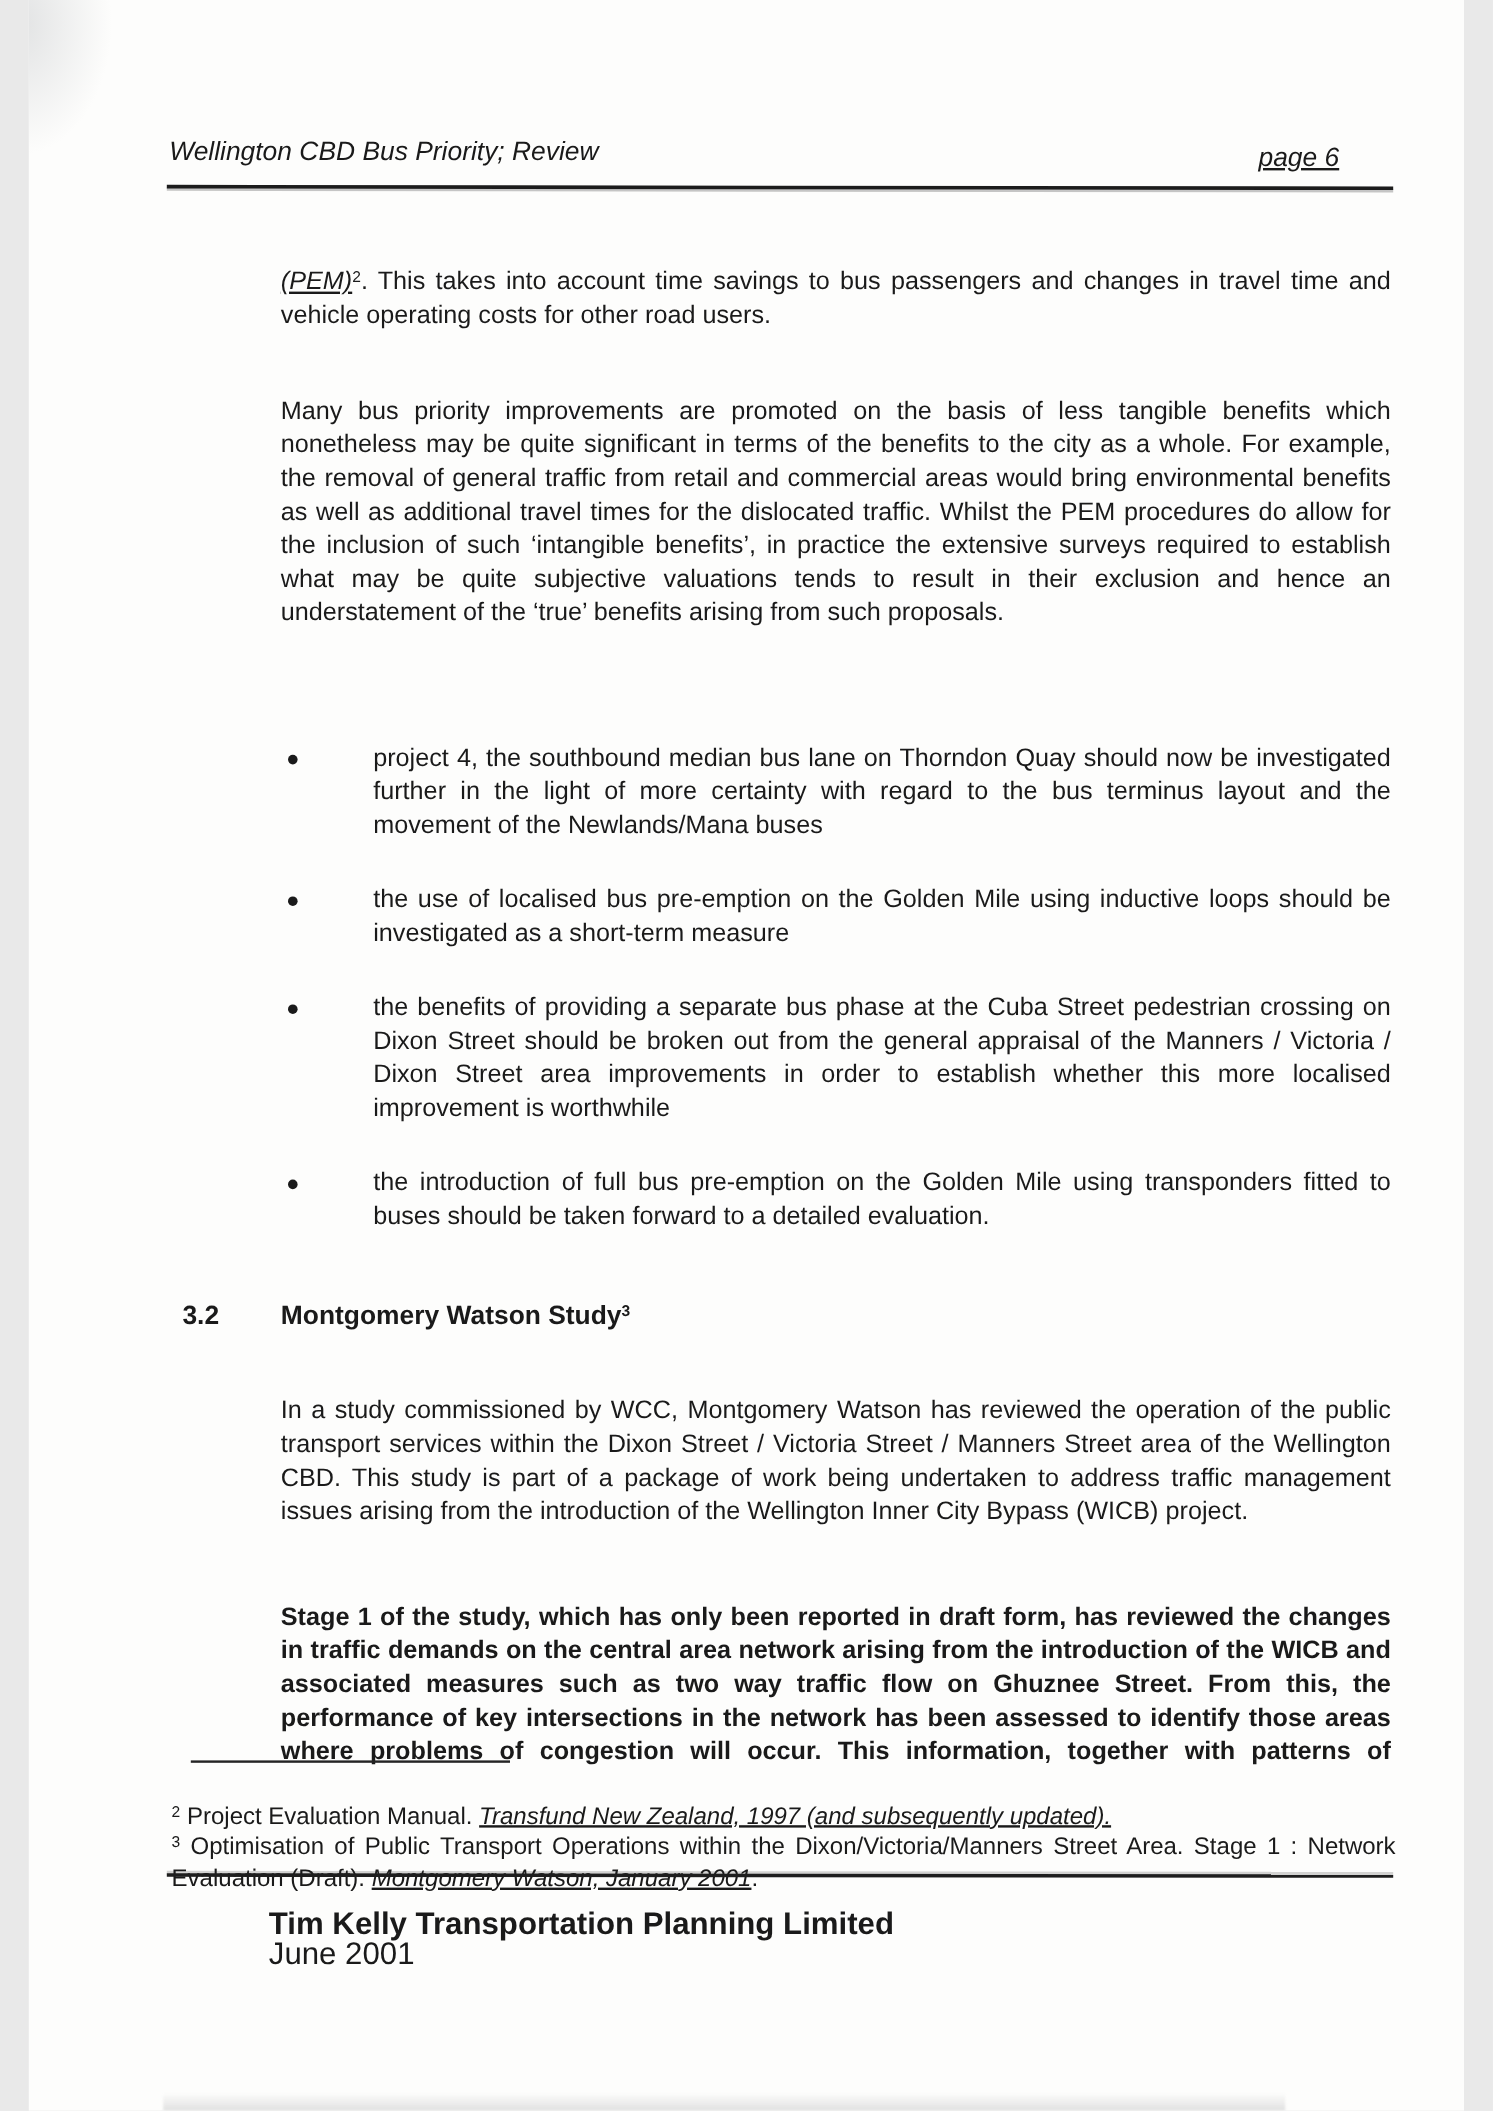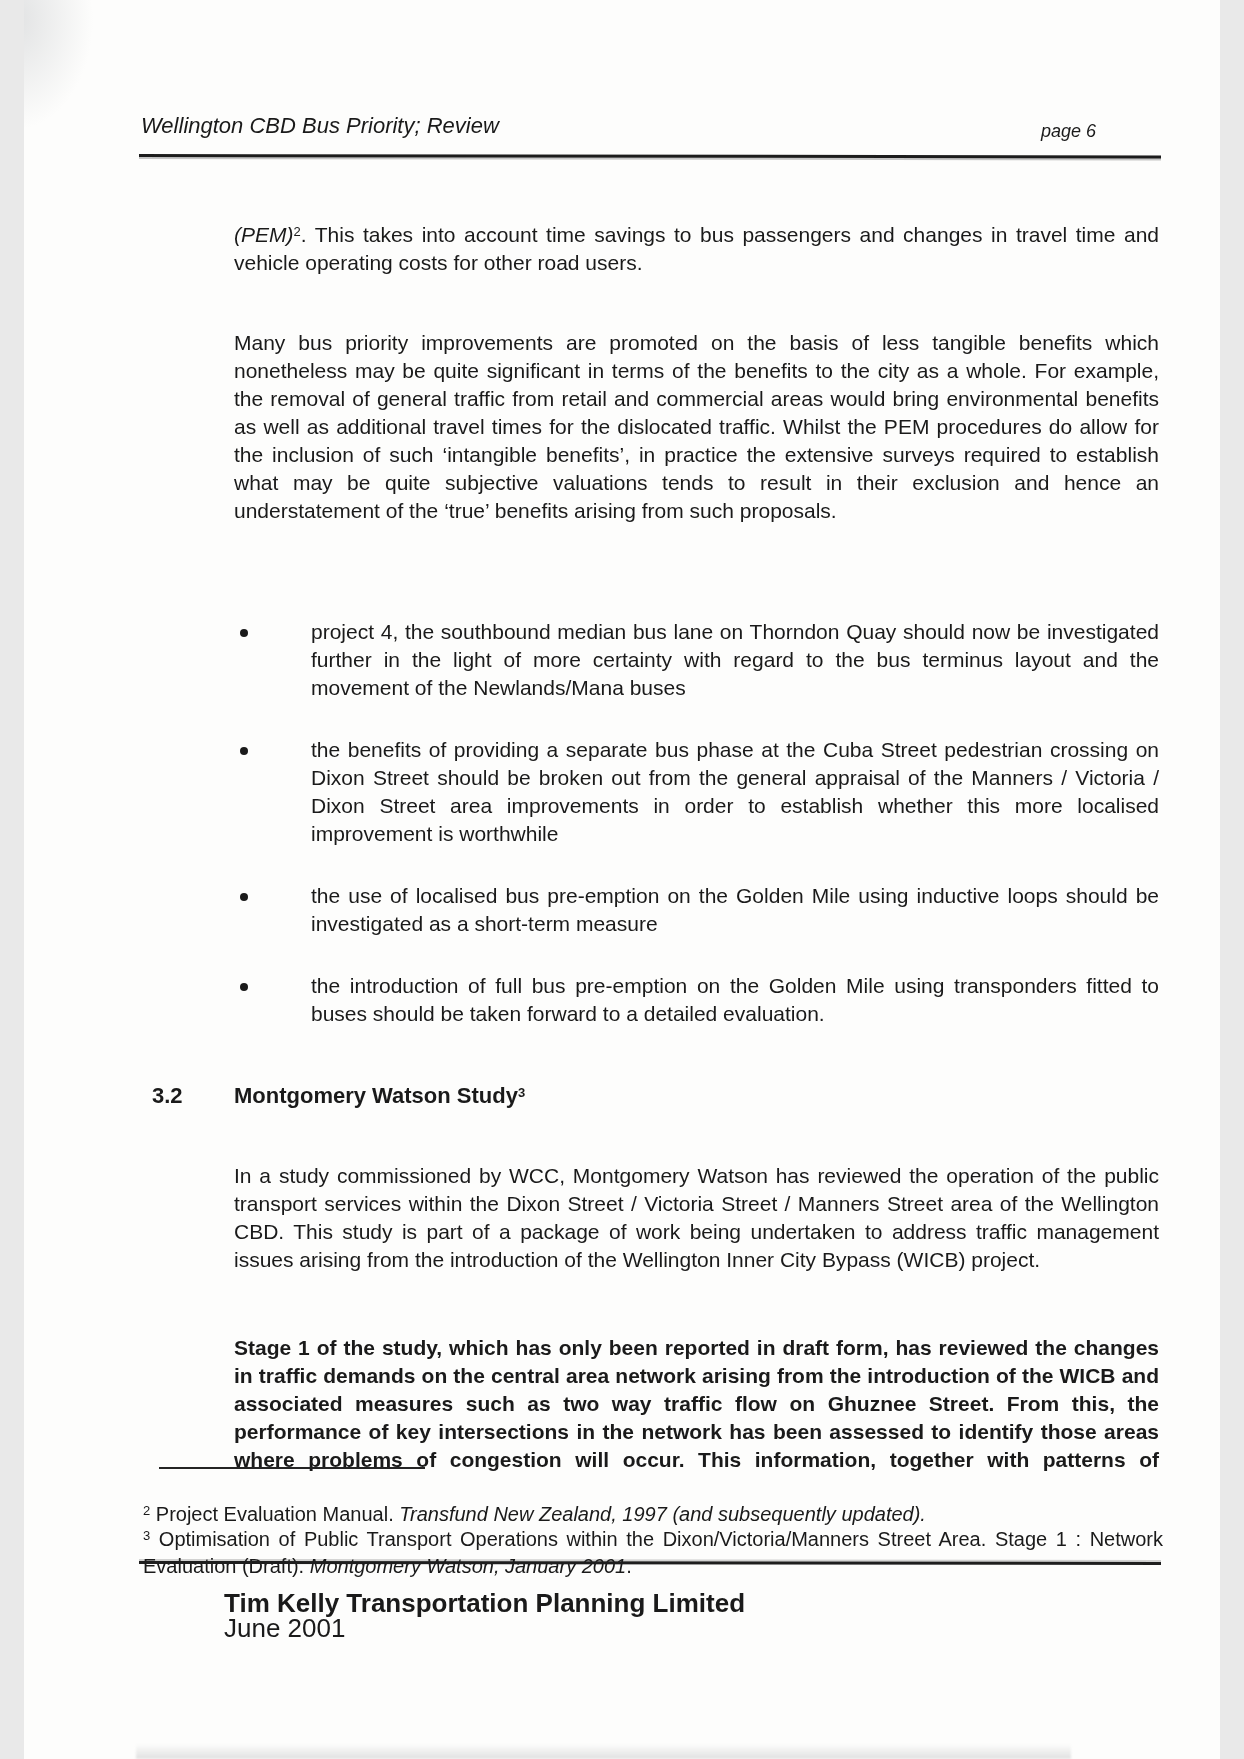--- a/index.html
+++ b/index.html
@@ -9,26 +9,26 @@
     margin:0 auto;
     background:#fdfdfc;
     color:#1a1a1a;
     font-family:"Liberation Sans","DejaVu Sans",sans-serif;
     font-size:21px;line-height:28px;
     overflow:hidden;
   }
   .abs{position:absolute;}
   .just{text-align:justify;}
   .force-last-just{text-align-last:justify;}
-  .italic{font-style:italic;}
+  .italic{font-style:italic;text-decoration:underline;}
   sup{font-size:13px;line-height:0;vertical-align:6px;}
 
   
   .hdr-title{left:117px;top:112px;font-style:italic;font-size:22px;}
-  .hdr-page{right:124px;top:117px;font-style:italic;font-size:18px;}
+  .hdr-page{right:104px;top:117px;font-style:italic;font-size:22px;text-decoration:underline;}
   .hdr-rule{left:115px;top:154px;width:1022px;height:3px;background:#1c1c1c;
             box-shadow:0 2px 0 rgba(30,30,30,.25);transform:rotate(0.08deg);transform-origin:left center;}
 
   
   .p1{left:210px;top:200px;width:925px;}
   .p2{left:210px;top:300px;width:925px;margin-top:29px;}
   .p3{left:210px;top:552px;width:925px;}
   .bullets{left:210px;top:618px;width:925px;list-style:none;margin:0;padding:0;}
   .bullets li{position:relative;padding-left:77px;margin:0 0 34px 0;}
   .bullets .dot{position:absolute;left:6px;top:11px;width:8px;height:8px;border-radius:50%;background:#1a1a1a;}
@@ -68,22 +68,22 @@
   <div class="abs hdr-page">page 6</div>
   <div class="abs hdr-rule"></div>
 
   <p class="abs p1 just"><span class="italic">(PEM)</span><sup>2</sup><span>. This takes into account time savings to bus passengers and changes in travel time and vehicle operating costs for other road users.</span></p>
 
   <p class="abs p2 just">Many bus priority improvements are promoted on the basis of less tangible benefits which nonetheless may be quite significant in terms of the benefits to the city as a whole. For example, the removal of general traffic from retail and commercial areas would bring environmental benefits as well as additional travel times for the dislocated traffic. Whilst the PEM procedures do allow for the inclusion of such ‘intangible benefits’, in practice the extensive surveys required to establish what may be quite subjective valuations tends to result in their exclusion and hence an understatement of the ‘true’ benefits arising from such proposals.</p>
 
 
   <ul class="abs bullets just">
     <li><span class="dot"></span><span>project 4, the southbound median bus lane on Thorndon Quay should now be investigated further in the light of more certainty with regard to the bus terminus layout and the movement of the Newlands/Mana buses</span></li>
+    <li><span class="dot"></span><span>the use of localised bus pre-emption on the Golden Mile using inductive loops should be investigated as a short-term measure</span></li>
     <li><span class="dot"></span><span>the benefits of providing a separate bus phase at the Cuba Street pedestrian crossing on Dixon Street should be broken out from the general appraisal of the Manners / Victoria / Dixon Street area improvements in order to establish whether this more localised improvement is worthwhile</span></li>
-    <li><span class="dot"></span><span>the use of localised bus pre-emption on the Golden Mile using inductive loops should be investigated as a short-term measure</span></li>
     <li><span class="dot"></span><span>the introduction of full bus pre-emption on the Golden Mile using transponders fitted to buses should be taken forward to a detailed evaluation.</span></li>
   </ul>
 
   <h2 class="abs section-heading" style="margin:0;"><span class="sec-num">3.2</span><span>Montgomery Watson Study</span><sup>3</sup></h2>
 
   <p class="abs p4 just">In a study commissioned by WCC, Montgomery Watson has reviewed the operation of the public transport services within the Dixon Street / Victoria Street / Manners Street area of the Wellington CBD. This study is part of a package of work being undertaken to address traffic management issues arising from the introduction of the Wellington Inner City Bypass (WICB) project.</p>
 
   <p class="abs p5 just force-last-just">Stage 1 of the study, which has only been reported in draft form, has reviewed the changes in traffic demands on the central area network arising from the introduction of the WICB and associated measures such as two way traffic flow on Ghuznee Street. From this, the performance of key intersections in the network has been assessed to identify those areas where problems of congestion will occur. This information, together with patterns of</p>
 
   <div class="abs fn-rule"></div>

